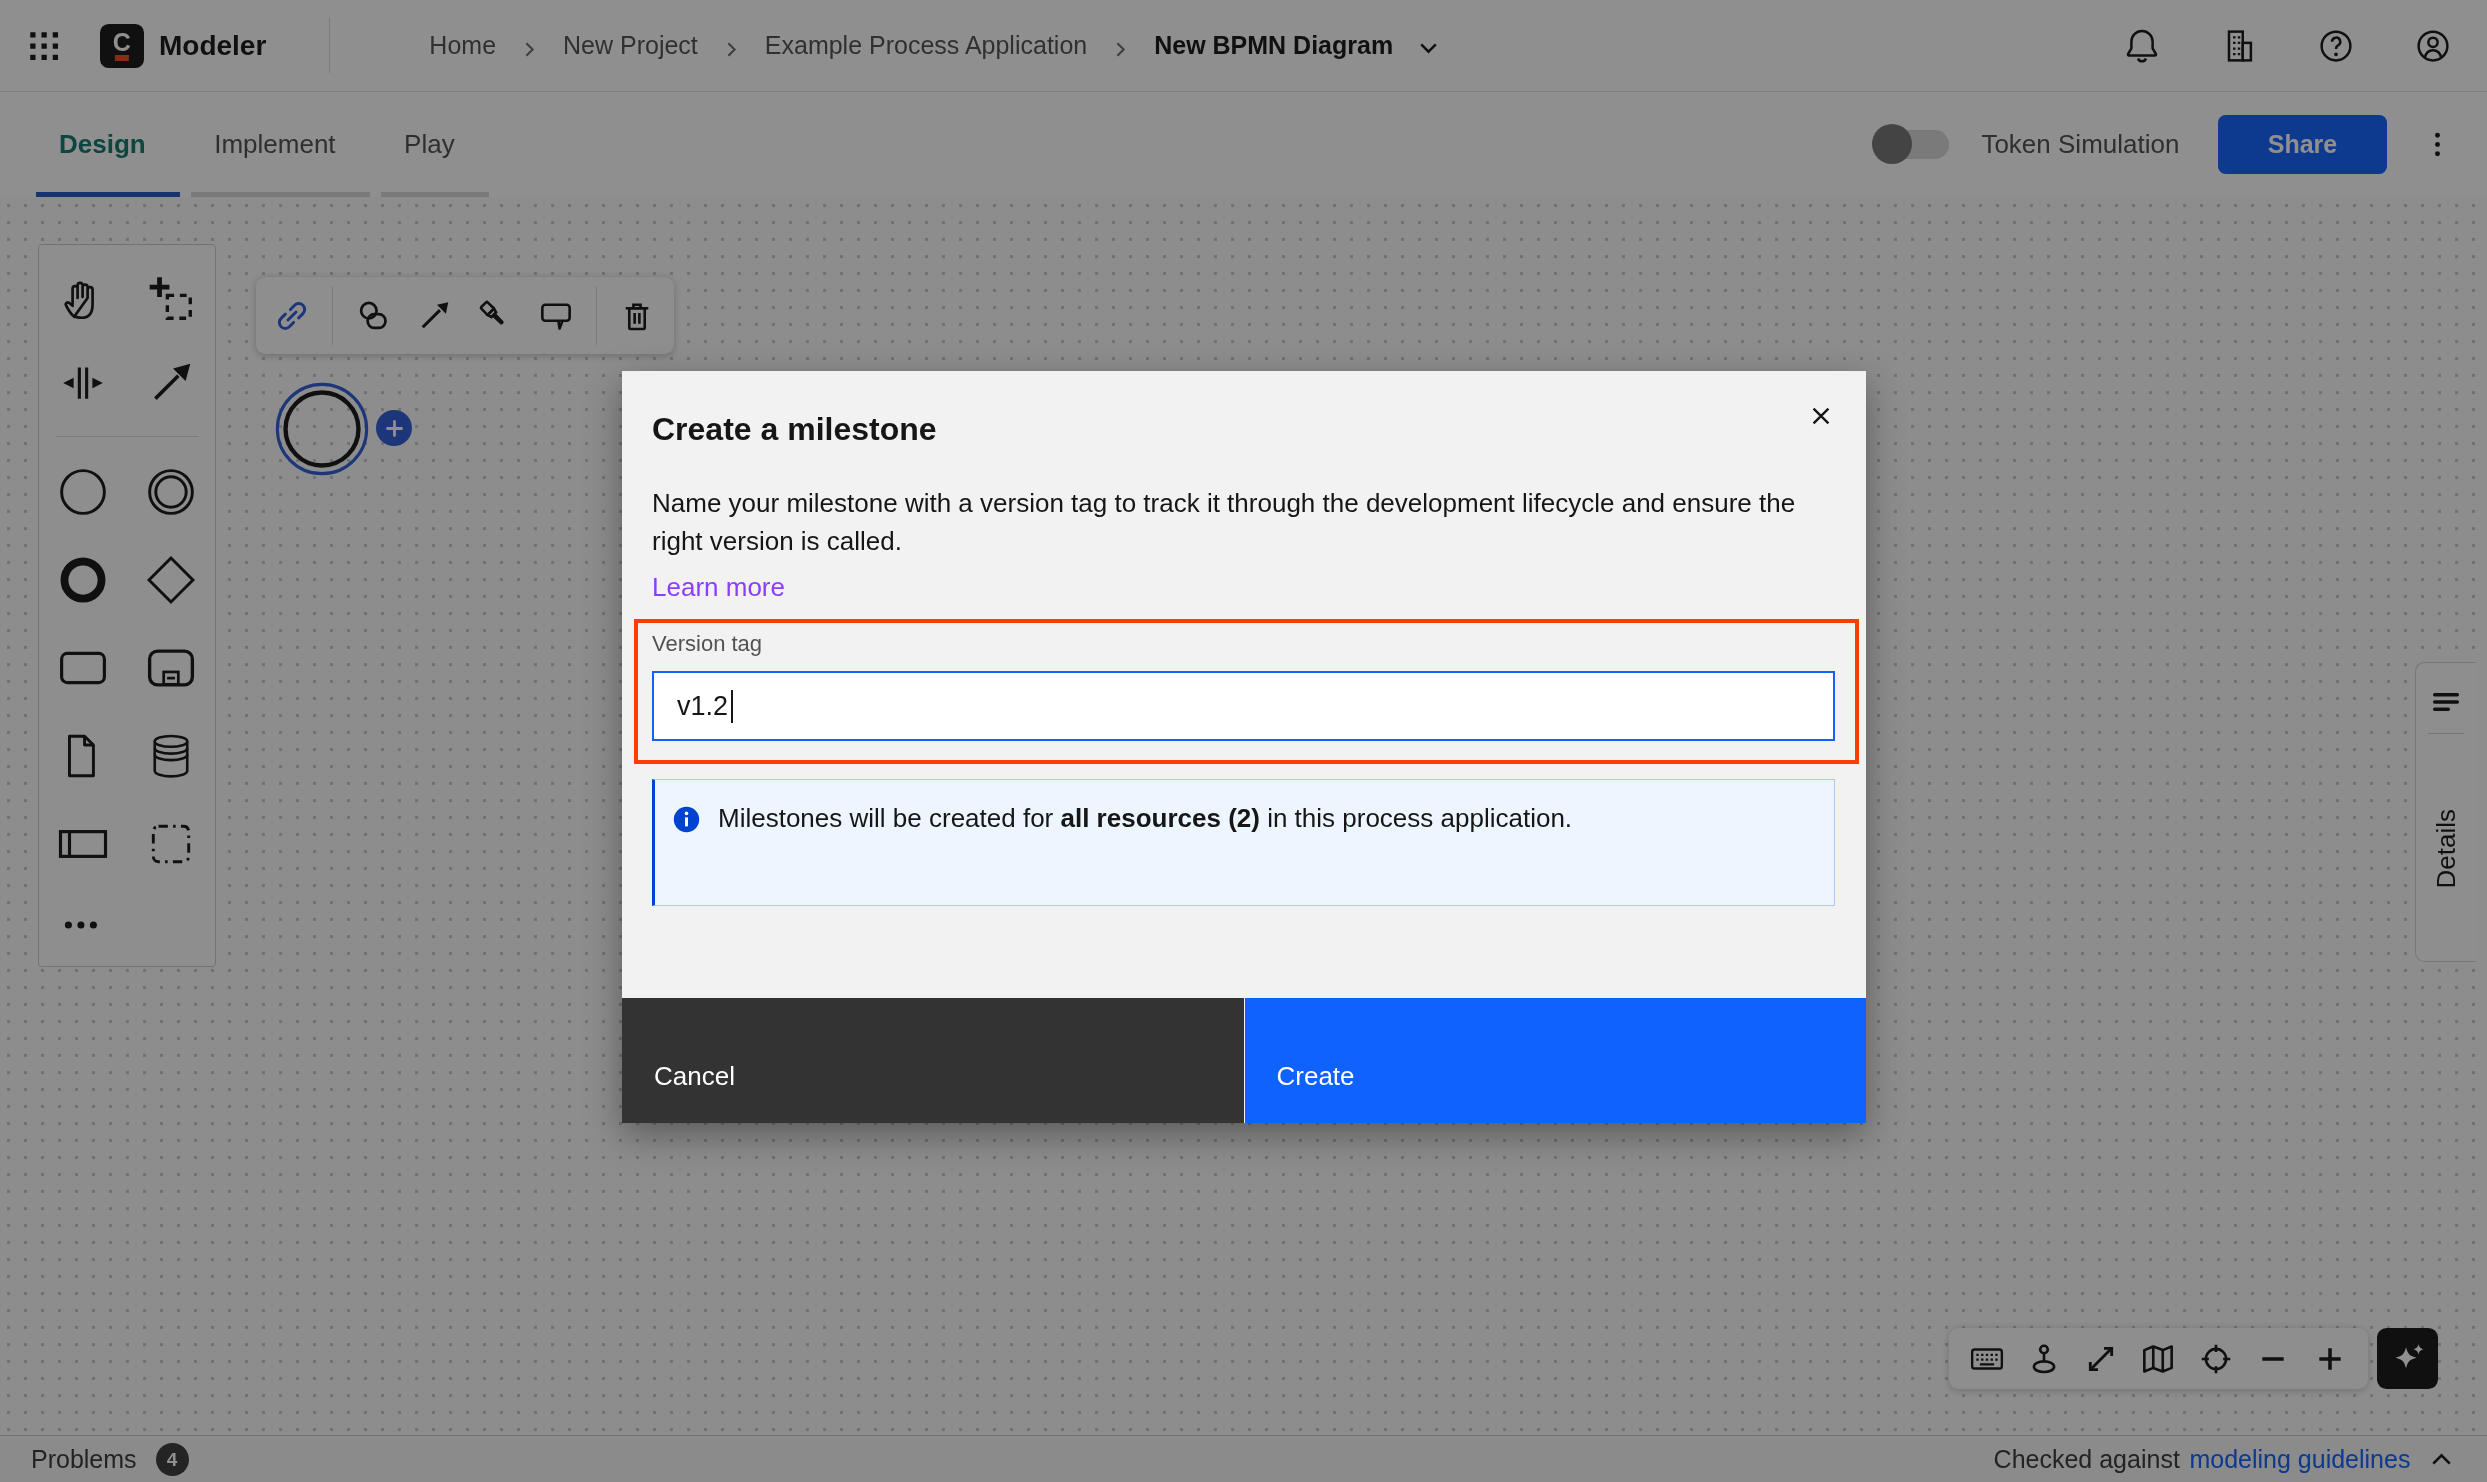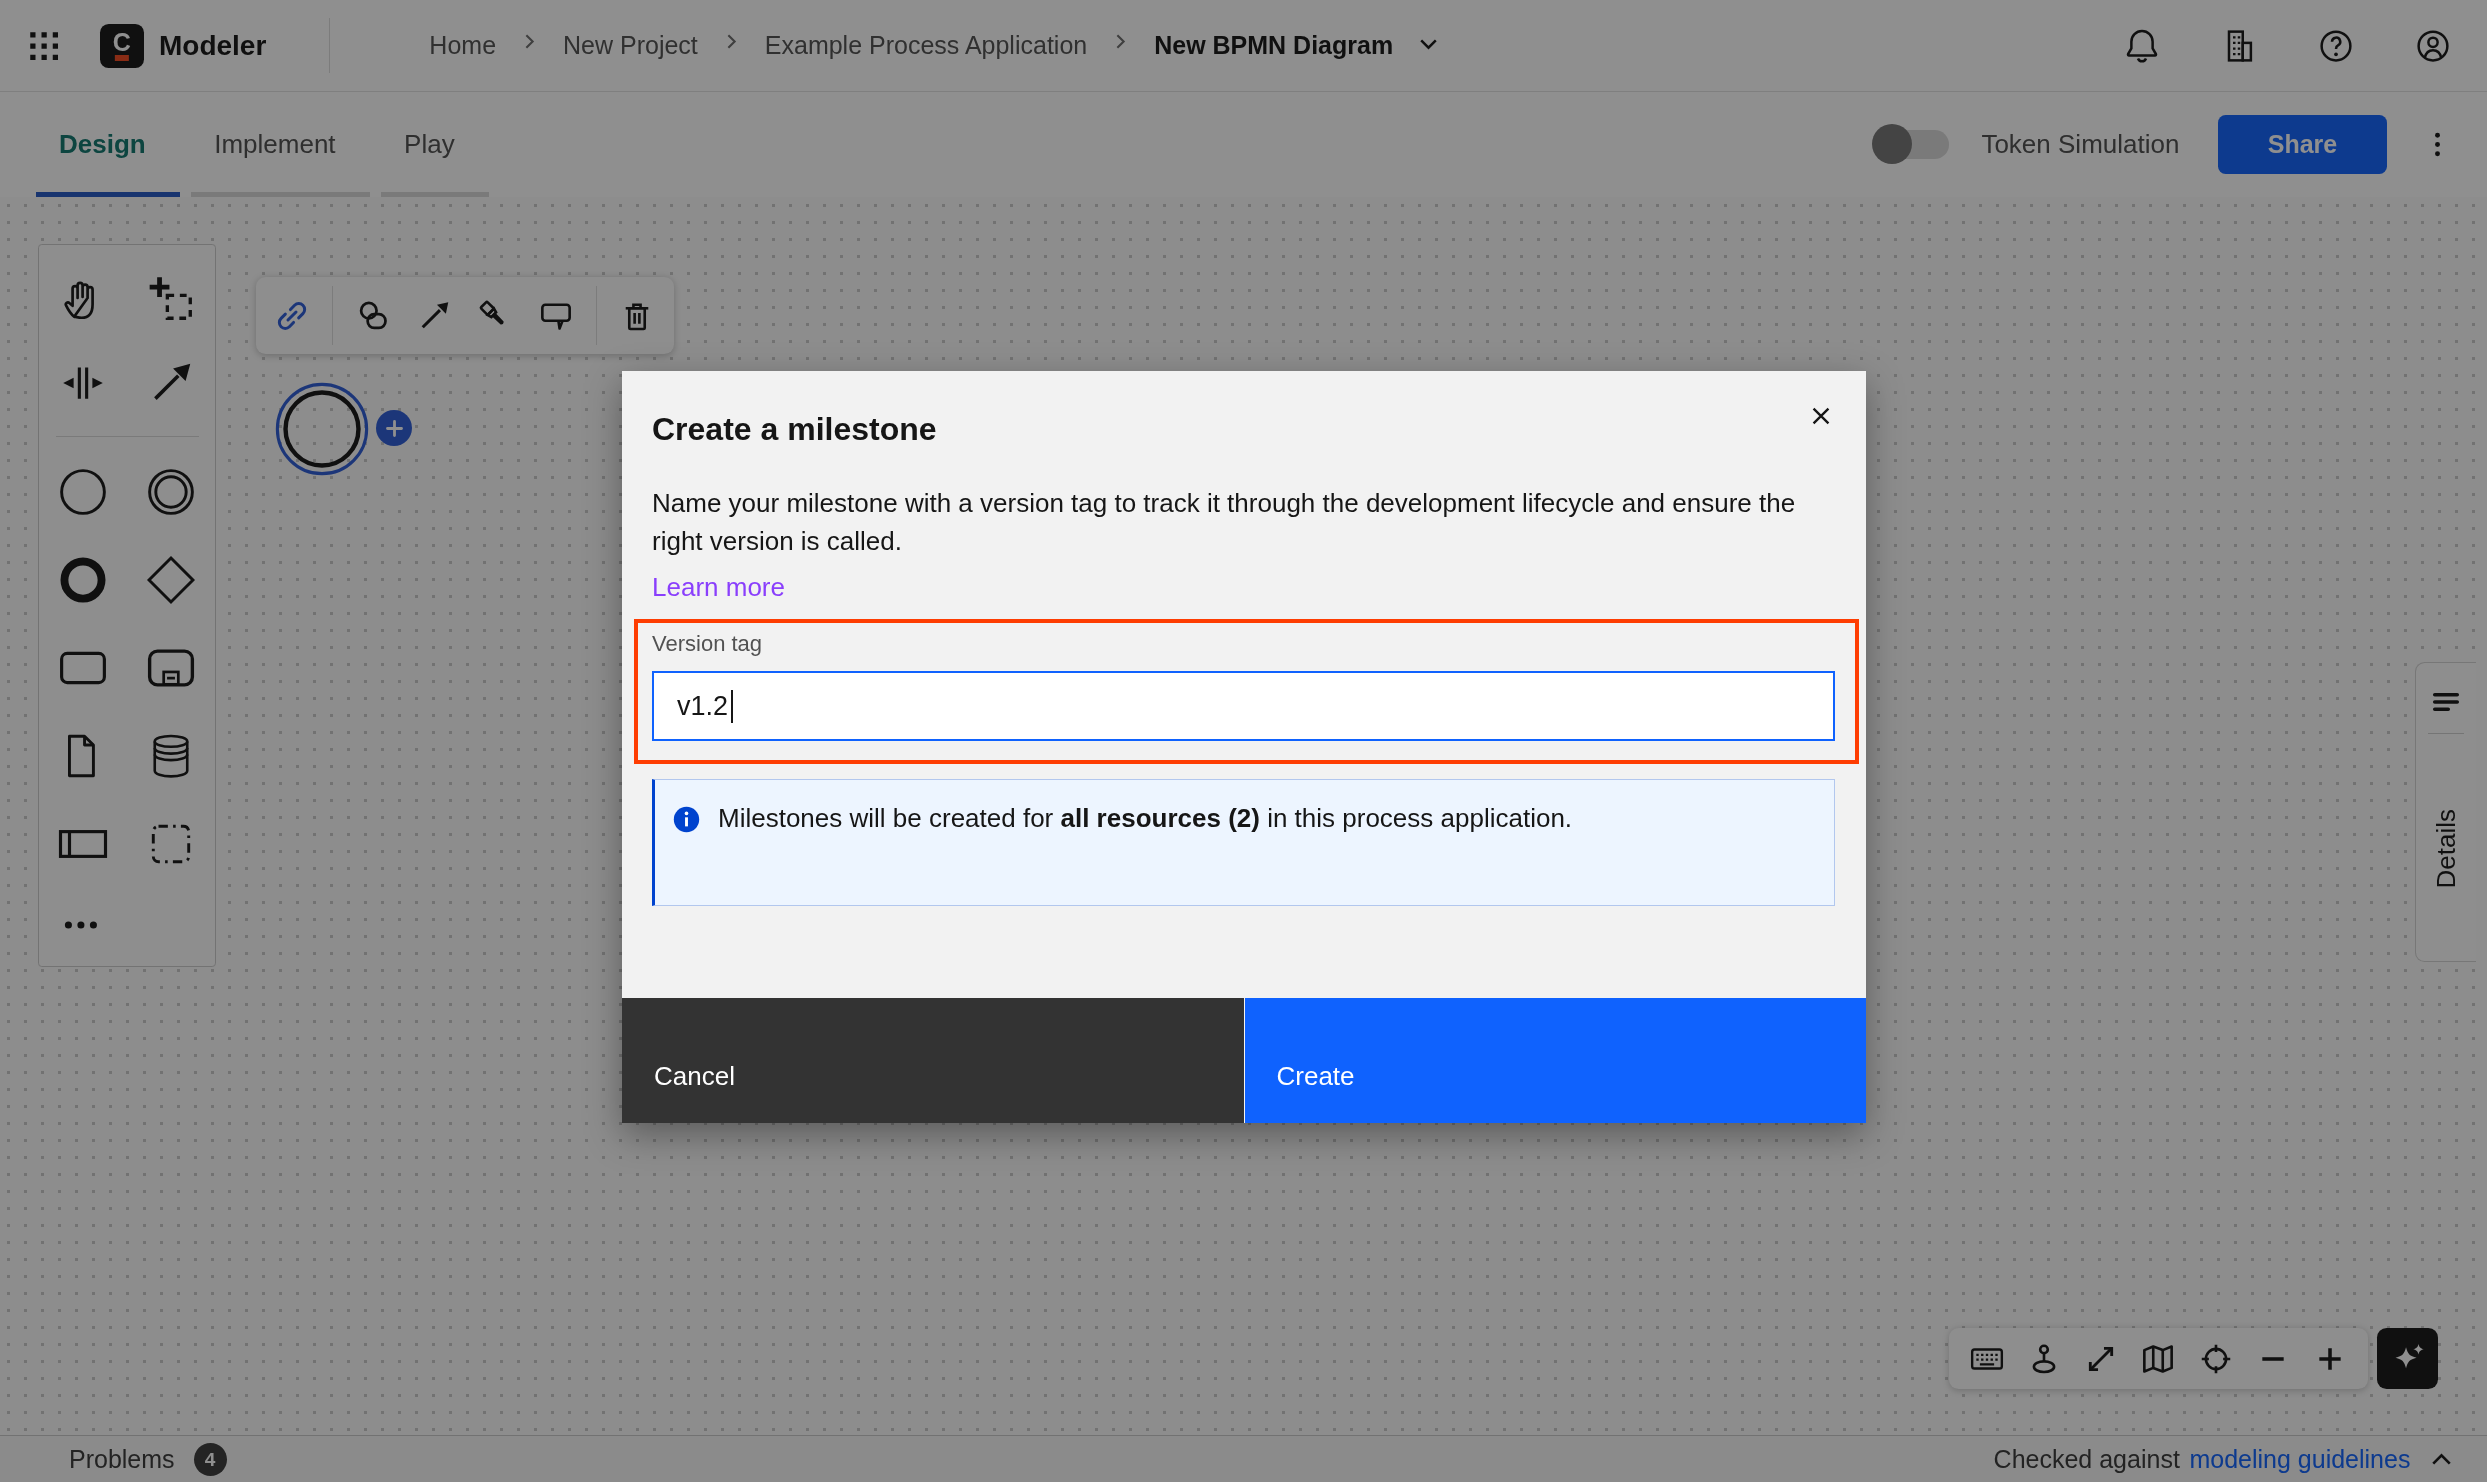--- a/index.html
+++ b/index.html
@@ -10,21 +10,21 @@
   
   .topbar { position:absolute; top:0; left:0; right:0; height:92px; background:#ffffff;
             border-bottom:1px solid #e2e2e2; display:flex; align-items:center; z-index:5; }
   .menu-btn { width:73px; height:92px; display:flex; align-items:center; justify-content:center; margin-left:7.7px; cursor:pointer; }
   .logo { position:relative; width:44px; height:44px; background:#161616; border-radius:8.6px; margin-left:19px;
           display:flex; align-items:center; justify-content:center; }
   .logo-letter { color:#ffffff; font-size:25px; font-weight:700; line-height:1; margin-top:-5.7px; }
   .logo-accent { position:absolute; bottom:6.7px; left:50%; transform:translateX(-50%); width:14.3px; height:5.7px; background:#f4491e; }
   .app-name { margin-left:15.3px; font-size:28px; font-weight:700; color:#161616; }
   .topbar-divider { width:1px; height:55px; background:#dcdcdc; margin-left:63px; }
-  .breadcrumbs { display:flex; align-items:flex-start; gap:23px; margin-left:99px; font-size:25px; color:#515151; }
+  .breadcrumbs { display:flex; align-items:flex-end; gap:23px; margin-left:99px; font-size:25px; color:#515151; }
   .crumb { cursor:pointer; }
   .crumb.current { color:#161616; font-weight:700; }
   .bc-sep { display:flex; align-items:center; }
   .topbar-icons { margin-left:auto; margin-right:33px; display:flex; align-items:center; gap:55px; }
   .tb-icon { width:42px; height:42px; display:flex; align-items:center; justify-content:center; cursor:pointer; }
 
   
   .tabbar { position:absolute; top:92px; left:0; right:0; height:105px; background:#ffffff; display:flex; align-items:stretch; z-index:5; }
   .tabs { display:flex; margin-left:36px; }
   .tab { position:relative; display:flex; align-items:center; padding:0 34px 0 23px; font-size:26px; color:#4f4f4f; cursor:pointer; }
@@ -70,21 +70,21 @@
   .controls-bar { position:absolute; left:1949px; top:1131px; width:419px; height:61px; background:#fdfdfd;
                   border-radius:9.6px; box-shadow:0 1.9px 7.7px rgba(0,0,0,0.2);
                   display:flex; align-items:center; justify-content:space-between; padding:0 17px; }
   .ctrl { width:42px; height:42px; display:flex; align-items:center; justify-content:center; cursor:pointer; }
   .ai-btn { position:absolute; left:2377px; top:1131px; width:61px; height:61px; background:#161616; border-radius:9.6px;
             display:flex; align-items:center; justify-content:center; cursor:pointer; }
 
   
   .statusbar { position:absolute; left:0; right:0; bottom:0; height:48px; background:#f7f7f7; border-top:1px solid #c9c9c9;
                display:flex; align-items:center; font-size:25px; color:#393939; z-index:5; }
-  .sb-left { display:flex; align-items:center; margin-left:69px; cursor:pointer;justify-content:flex-end; }
+  .sb-left { display:flex; align-items:center; margin-left:31px; cursor:pointer;justify-content:flex-end; }
   .badge { width:33px; height:33px; border-radius:50%; background:#3a3a3a; color:#ffffff; font-size:19px; font-weight:700;
            display:flex; align-items:center; justify-content:center; margin-left:19px; }
   .sb-right { margin-left:auto; margin-right:25px; display:flex; align-items:center; gap:9.6px; }
   .link-blue { color:#0f62fe; cursor:pointer; }
   .sb-chevron { width:42px; height:42px; display:flex; align-items:center; justify-content:center; cursor:pointer; }
 
   
   .overlay { position:absolute; inset:0; background:rgba(10,10,10,0.46); z-index:20; }
   .modal { position:absolute; left:622px; top:371px; width:1244px; height:752px; background:#f2f2f2; z-index:30;
            box-shadow:0 11.5px 34px rgba(0,0,0,0.35); }

